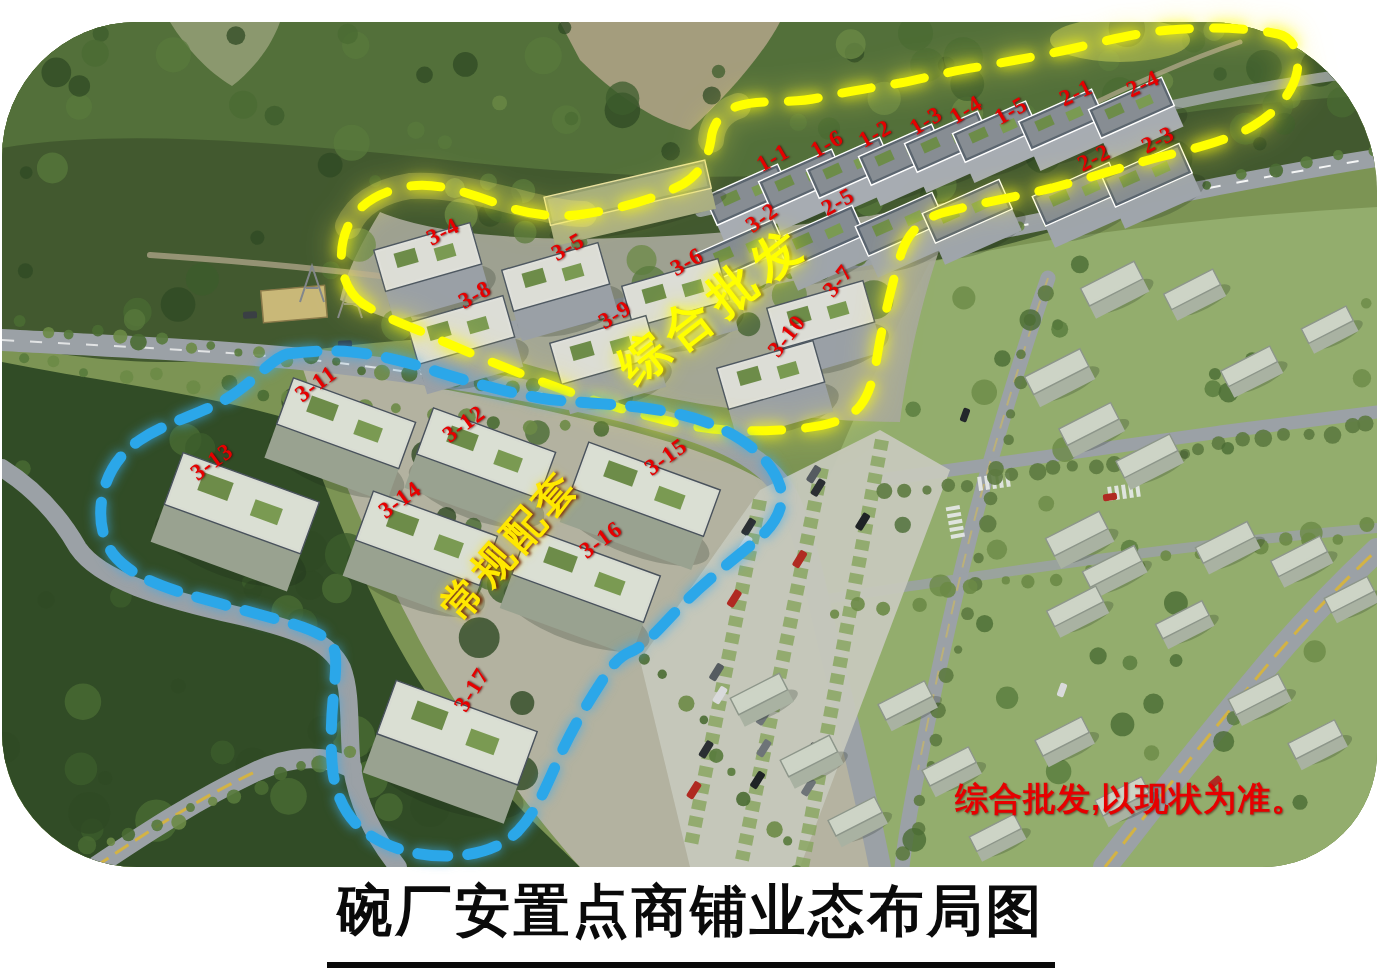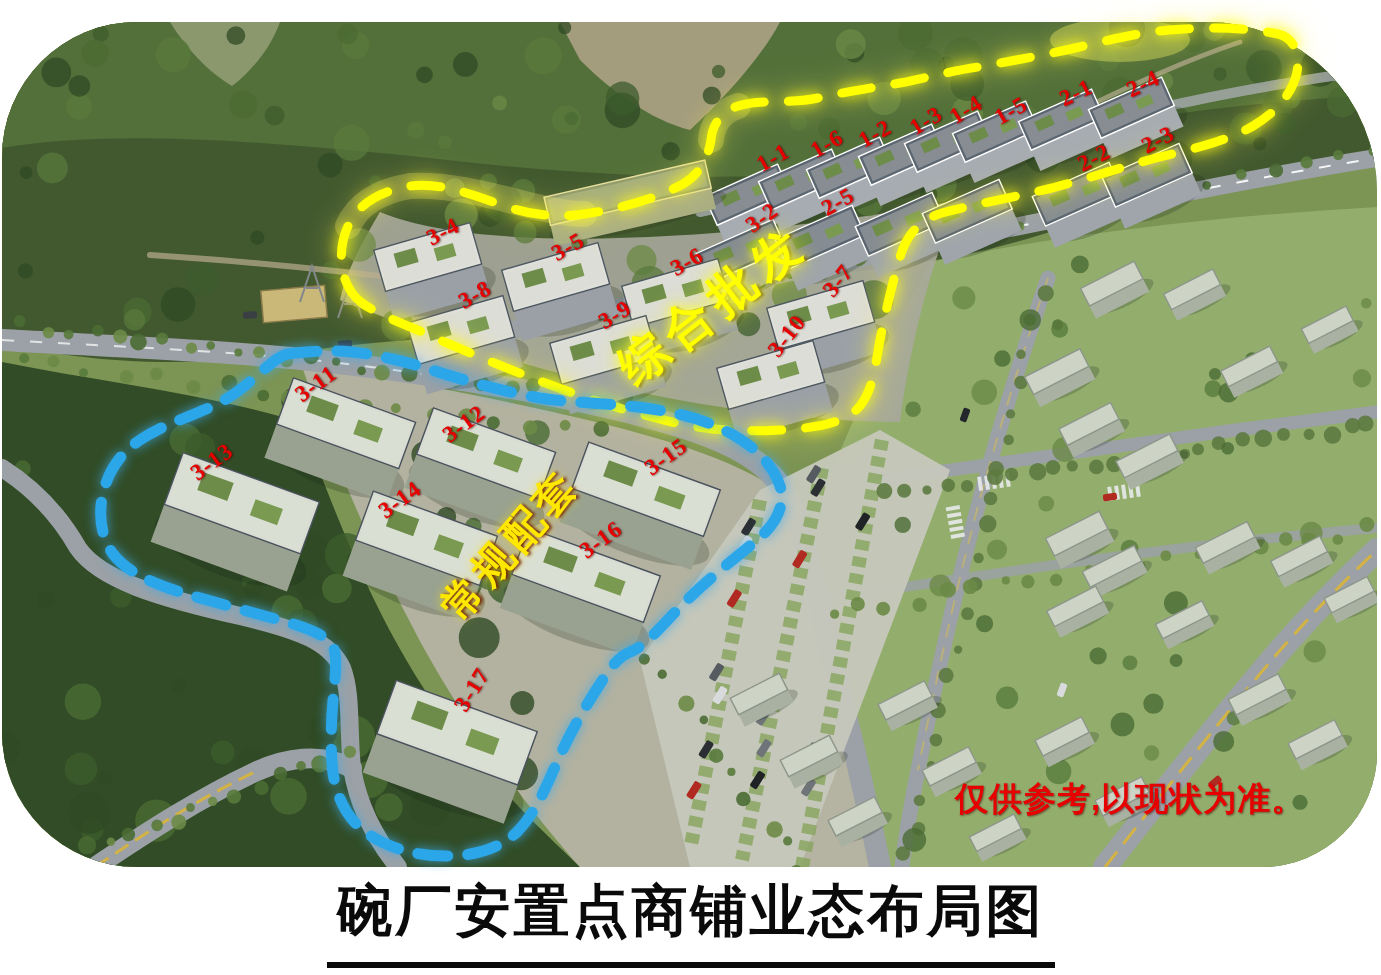--- a/index.html
+++ b/index.html
@@ -948,18 +948,18 @@
       <span class="bl" style="left: 212px; top: 462px; color: rgb(230, 0, 0); transform: translate(-50%, -50%) rotate(-36deg);">3-13</span>
       <span class="bl" style="left: 400px; top: 500px; color: rgb(230, 0, 0); transform: translate(-50%, -50%) rotate(-36deg);">3-14</span>
       <span class="bl" style="left: 666px; top: 457px; color: rgb(230, 0, 0); transform: translate(-50%, -50%) rotate(-36deg);">3-15</span>
       <span class="bl" style="left: 601px; top: 540px; color: rgb(230, 0, 0); transform: translate(-50%, -50%) rotate(-36deg);">3-16</span>
       <span class="bl" style="left: 472px; top: 690px; color: rgb(230, 0, 0); transform: translate(-50%, -50%) rotate(-58deg);">3-17</span>
     </div>
 
   <span id="zone-label-wholesale" class="zone-text wholesale" style="left: 713px; top: 305px; color: rgb(255, 255, 0); transform: translate(-50%, -50%) rotate(-38deg);">综合批发</span>
   <span id="zone-label-regular" class="zone-text regular" style="left: 510px; top: 545px; color: rgb(255, 232, 0); transform: translate(-50%, -50%) rotate(-49deg);">常规配套</span>
 
-  <span id="disclaimer" class="disclaimer" style="left: 955px; top: 777px; color: rgb(230, 0, 0);">仅供参考,以现状为准。</span>
+  <span id="disclaimer" class="disclaimer" style="left: 955px; top: 777px; color: rgb(230, 0, 0);">综合批发,以现状为准。</span>
 
   <div class="caption">
     <h1>碗厂安置点商铺业态布局图</h1>
   </div>
 </div>
 
 </body></html>

